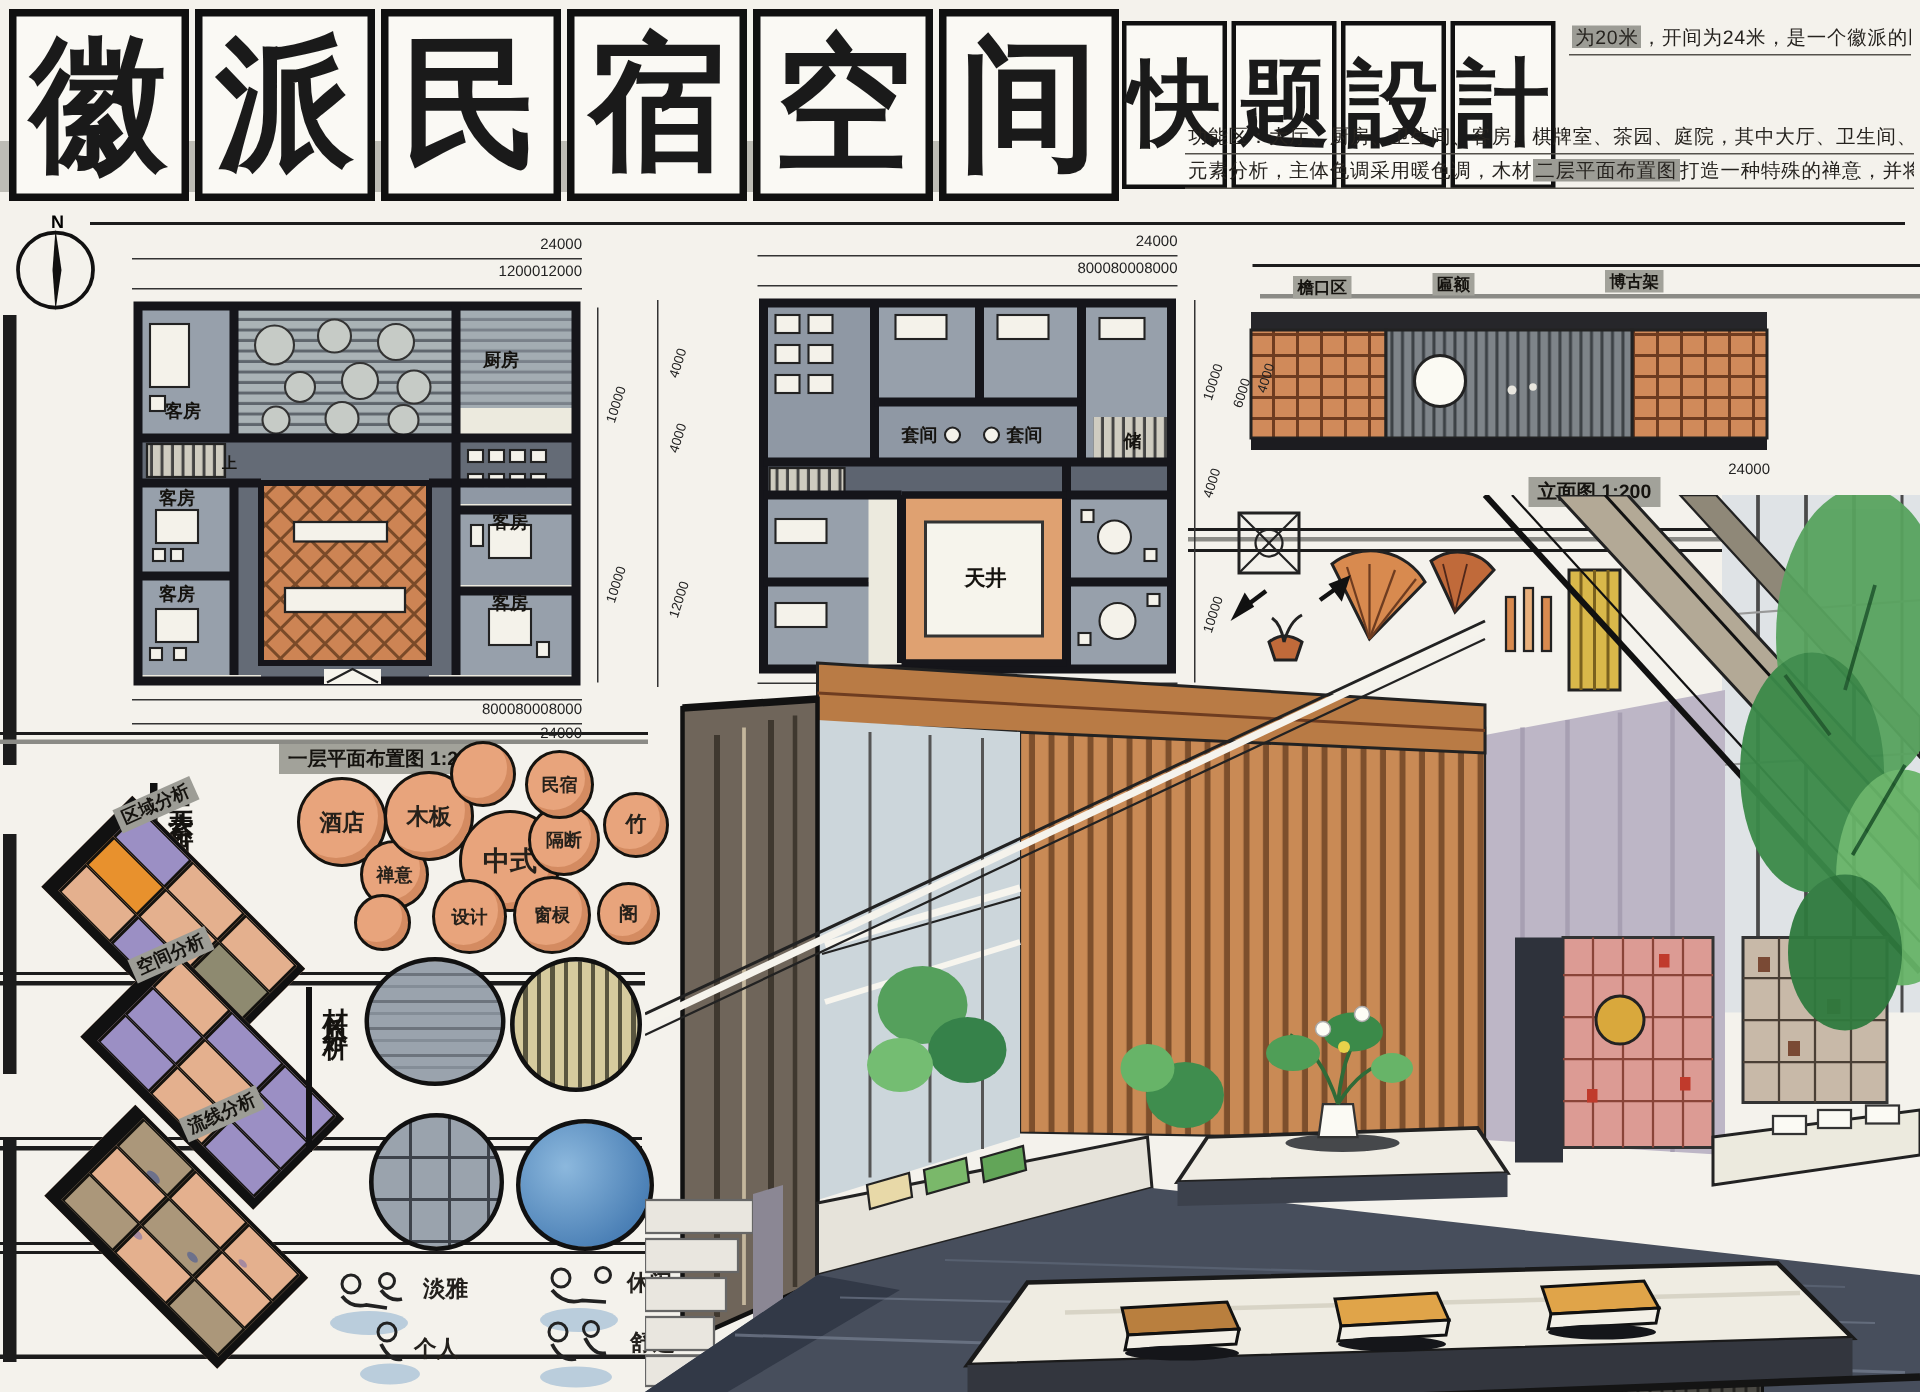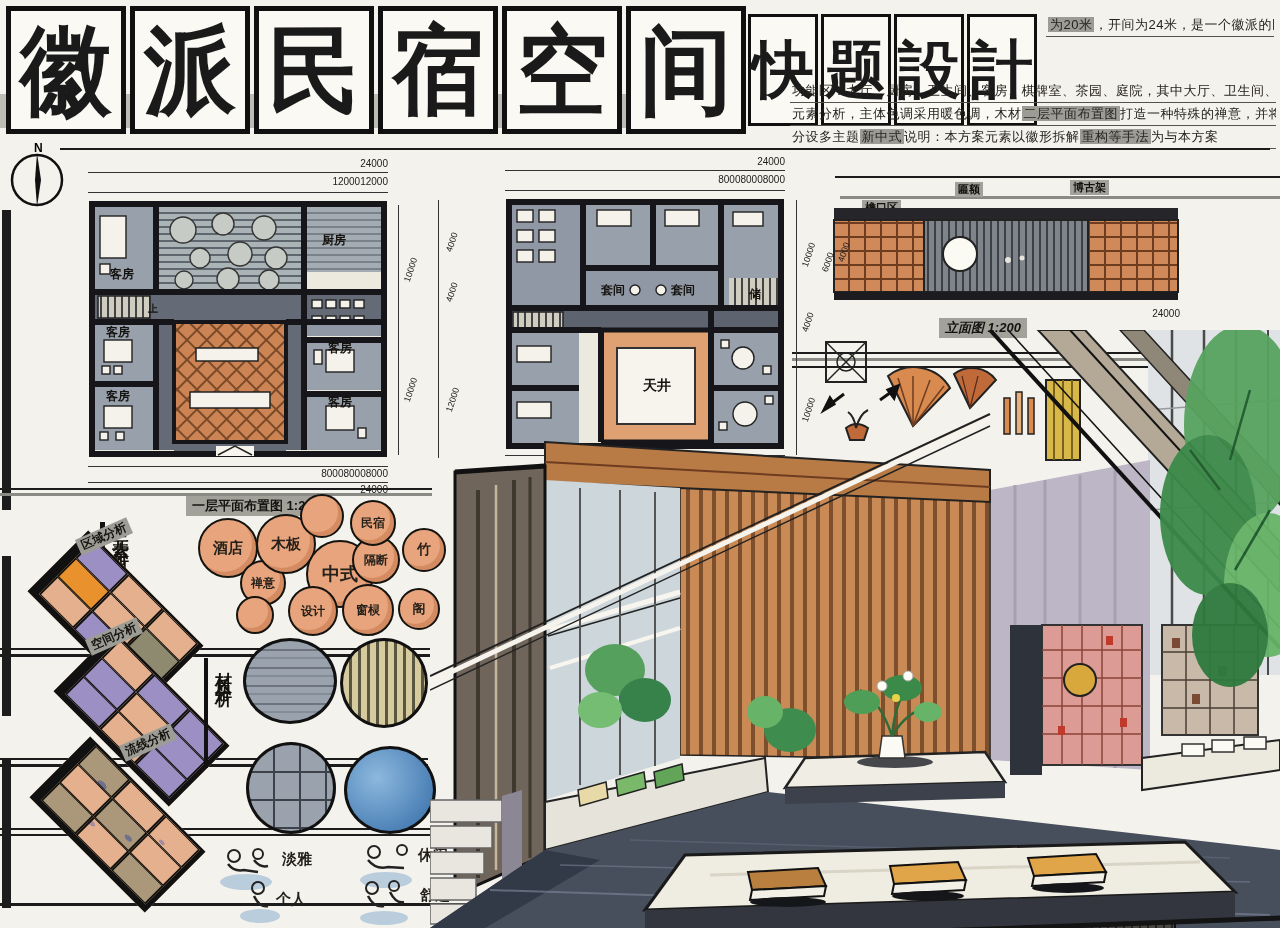--- a/index.html
+++ b/index.html
@@ -89,21 +89,20 @@
         <span class="schar">計</span>
       </div>
   </div>
 
   <div class="abs brief" style="left:1046px;top:14px;width:228px;">
     <div class="ln"><span class="hl">为20米</span><span>，开间为24米，是一个徽派的民宿设计</span></div>
   </div>
   <div class="abs brief" style="left:790px;top:80px;width:486px;">
     <div class="ln"><span>功能区：大厅、厨房、卫生间、客房、棋牌室、茶园、庭院，其中大厅、卫生间、仓库棋牌室为活动区，茶室</span></div>
     <div class="ln"><span>元素分析，主体色调采用暖色调，木材</span><span class="hl">二层平面布置图</span><span>打造一种特殊的禅意，并将室外景观引入室内，</span></div>
-    <div class="ln"><span>分设多主题</span><span class="hl">新中式</span><span>说明：本方案元素以徽形拆解</span><span class="hl">重构等手法</span><span>为与本方案</span></div>
   </div>
 
   <div class="abs" style="left:8px;top:140px;">
     <svg width="58" height="70" viewBox="0 0 58 70">
       <text x="26" y="12" font-size="12" font-weight="bold">N</text>
       <circle cx="29" cy="40" r="25" fill="none" stroke="#111" stroke-width="2.5"></circle>
       <polygon points="29,13 33,40 29,67 27,40" fill="#111"></polygon>
     </svg>
   </div>
 
@@ -349,21 +348,21 @@
   <div class="dimrow" style="left:505px;top:473px;width:280px;">
       <span>24000</span>
     </div>
   <div class="abs cap" style="left:496px;top:550px;">二层平面布置图 1:200</div>
 
   <div class="dimline" style="left:796px;top:200px;width:1px;height:255px;background:#333;"></div>
   <div class="vdim" style="left:800px;top:265px;">10000</div>
   <div class="vdim" style="left:800px;top:330px;">4000</div>
   <div class="vdim" style="left:800px;top:420px;">10000</div>
 
-  <div class="tag" style="left:862px;top:200px;">檐口区</div>
+  <div class="tag" style="left:862px;top:184px;">檐口区</div>
   <div class="tag" style="left:955px;top:182px;">匾额</div>
   <div class="tag" style="left:1070px;top:180px;">博古架</div>
 
   <div class="abs" style="left:832px;top:208px;">
     <svg width="348" height="96" viewBox="0 0 348 96">
       <defs>
         <pattern id="ogrid" width="16" height="14" patternUnits="userSpaceOnUse">
           <rect width="16" height="14" fill="#d08a5a"></rect>
           <rect width="16" height="2" fill="#6e3c20"></rect>
             <rect width="2" height="14" fill="#6e3c20"></rect>
@@ -381,21 +380,21 @@
       <circle cx="176" cy="52" r="3" fill="#e8e6de"></circle>
         <circle cx="190" cy="50" r="2.5" fill="#e8e6de"></circle>
       <rect x="2" y="84" width="344" height="8" fill="#1c1c20"></rect>
     </svg>
   </div>
   <div class="vdim" style="left:820px;top:270px;">6000</div>
   <div class="vdim" style="left:836px;top:260px;">4000</div>
   <div class="dimrow" style="left:832px;top:308px;width:348px;">
       <span>24000</span>
     </div>
-  <div class="abs cap" style="left:939px;top:318px;font-style:italic;">立面图 1:200</div>
+  <div class="abs cap" style="left:1019px;top:318px;">立面图 1:200</div>
 
   <div class="abs" style="left:818px;top:336px;">
     <svg width="270" height="130" viewBox="0 0 270 130">
       <g>
         <rect x="8" y="6" width="40" height="40" fill="none" stroke="#222" stroke-width="2"></rect>
         <line x1="8" y1="6" x2="48" y2="46" stroke="#222" stroke-width="1.5"></line>
         <line x1="48" y1="6" x2="8" y2="46" stroke="#222" stroke-width="1.5"></line>
         <circle cx="28" cy="26" r="9" fill="none" stroke="#222" stroke-width="1.5"></circle>
       </g>
       <g>

